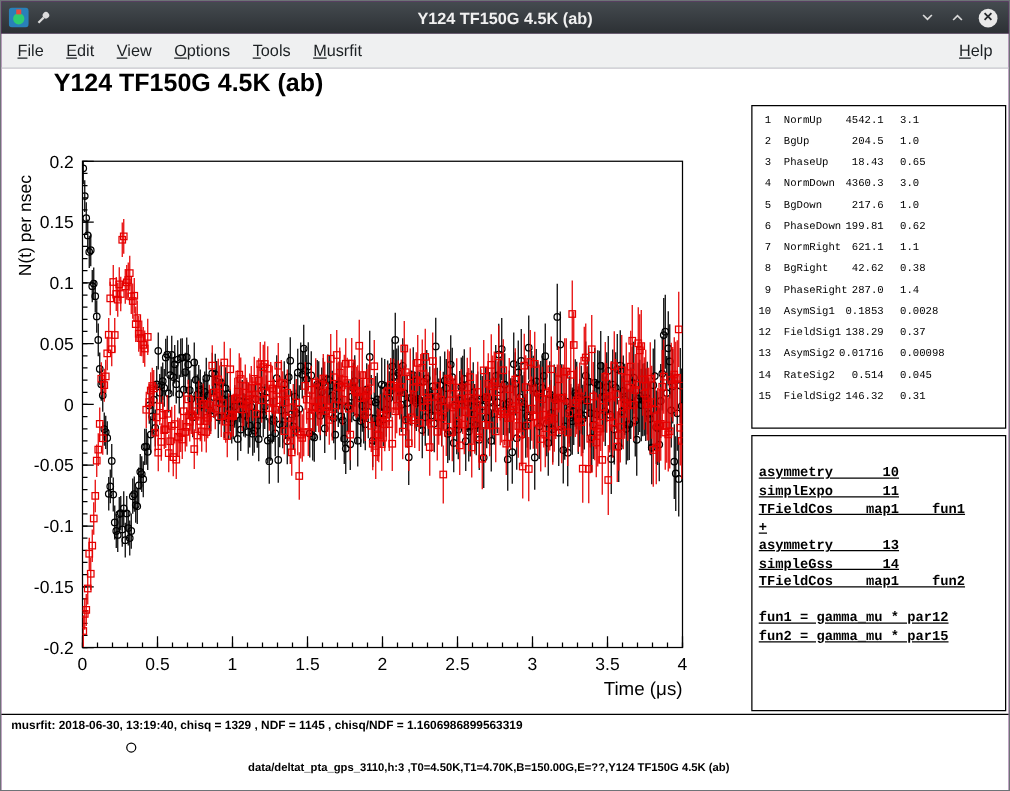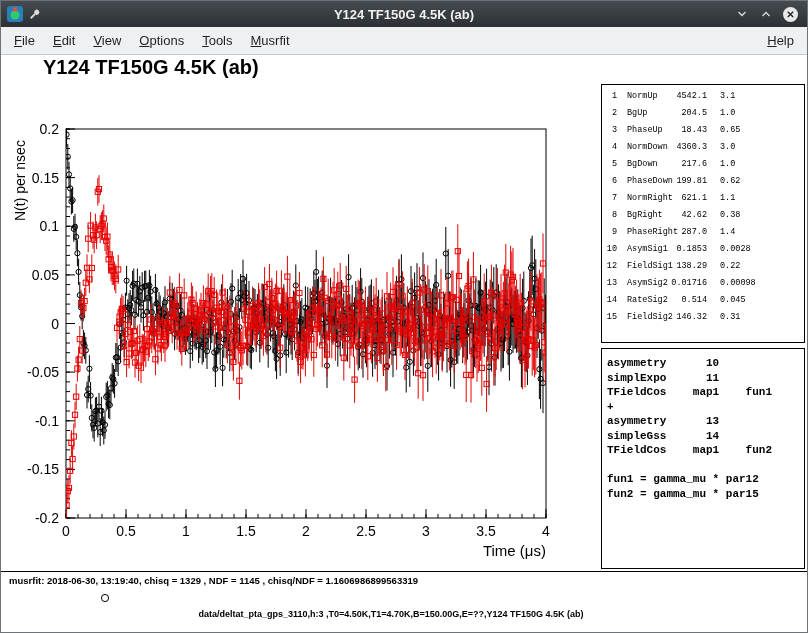--- a/index.html
+++ b/index.html
@@ -47,21 +47,21 @@
     font-family:"Liberation Mono", monospace; font-size:8.5px; color:#000;
   }
   .param-row { position:relative; height:17px; line-height:17px; }
   .p-idx  { position:absolute; left:2px;  width:13px; text-align:right; }
   .p-name { position:absolute; left:25px; }
   .p-val  { position:absolute; left:59px; width:46px; text-align:right; }
   .p-err  { position:absolute; left:118px;text-align:center; }
   
   .theory-box {
     position:absolute; left:600px; top:293px; width:204px; height:221px;
-    border:1px solid #000; overflow:hidden; padding:7px 0 0 5px;
+    border:1px solid #000; overflow:hidden; padding:23px 0 0 5px;text-decoration:underline;
   }
   .theory-box pre {
     font-family:"Liberation Mono", monospace; font-size:11px; font-weight:bold;
     line-height:14.5px; white-space:pre; color:#000;
   }
   
   .separator { position:absolute; left:0; top:516px; width:100%; border-top:1px solid #000; }
   .status-text {
     position:absolute; left:8px; top:520px;
     font-size:9.5px; font-weight:bold; color:#000; white-space:nowrap;
@@ -1913,21 +1913,21 @@
         <div class="param-row">
           <span class="p-idx">10</span>
           <span class="p-name">AsymSig1</span>
           <span class="p-val">0.1853</span>
           <span class="p-err">0.0028</span>
         </div>
         <div class="param-row">
           <span class="p-idx">12</span>
           <span class="p-name">FieldSig1</span>
           <span class="p-val">138.29</span>
-          <span class="p-err">0.22</span>
+          <span class="p-err">0.37</span>
         </div>
         <div class="param-row">
           <span class="p-idx">13</span>
           <span class="p-name">AsymSig2</span>
           <span class="p-val">0.01716</span>
           <span class="p-err">0.00098</span>
         </div>
         <div class="param-row">
           <span class="p-idx">14</span>
           <span class="p-name">RateSig2</span>

